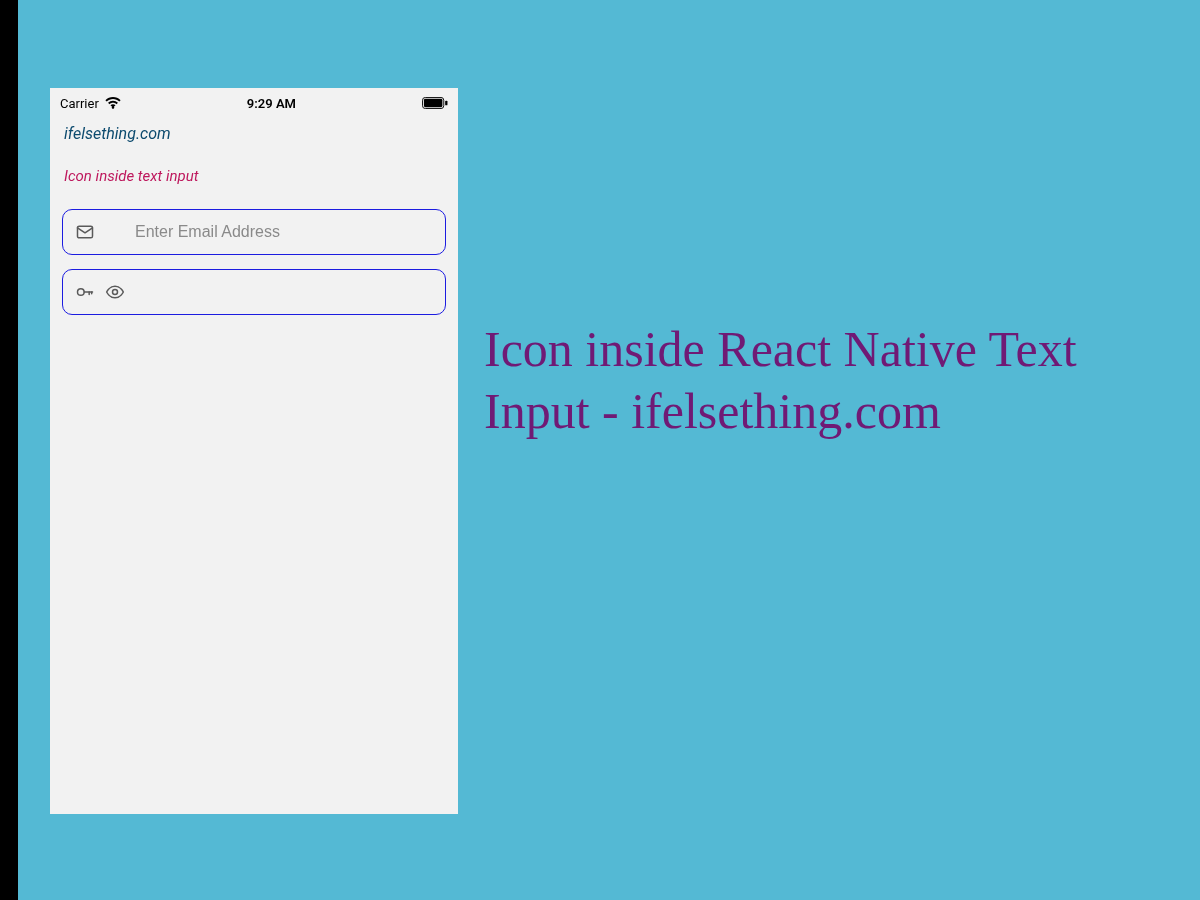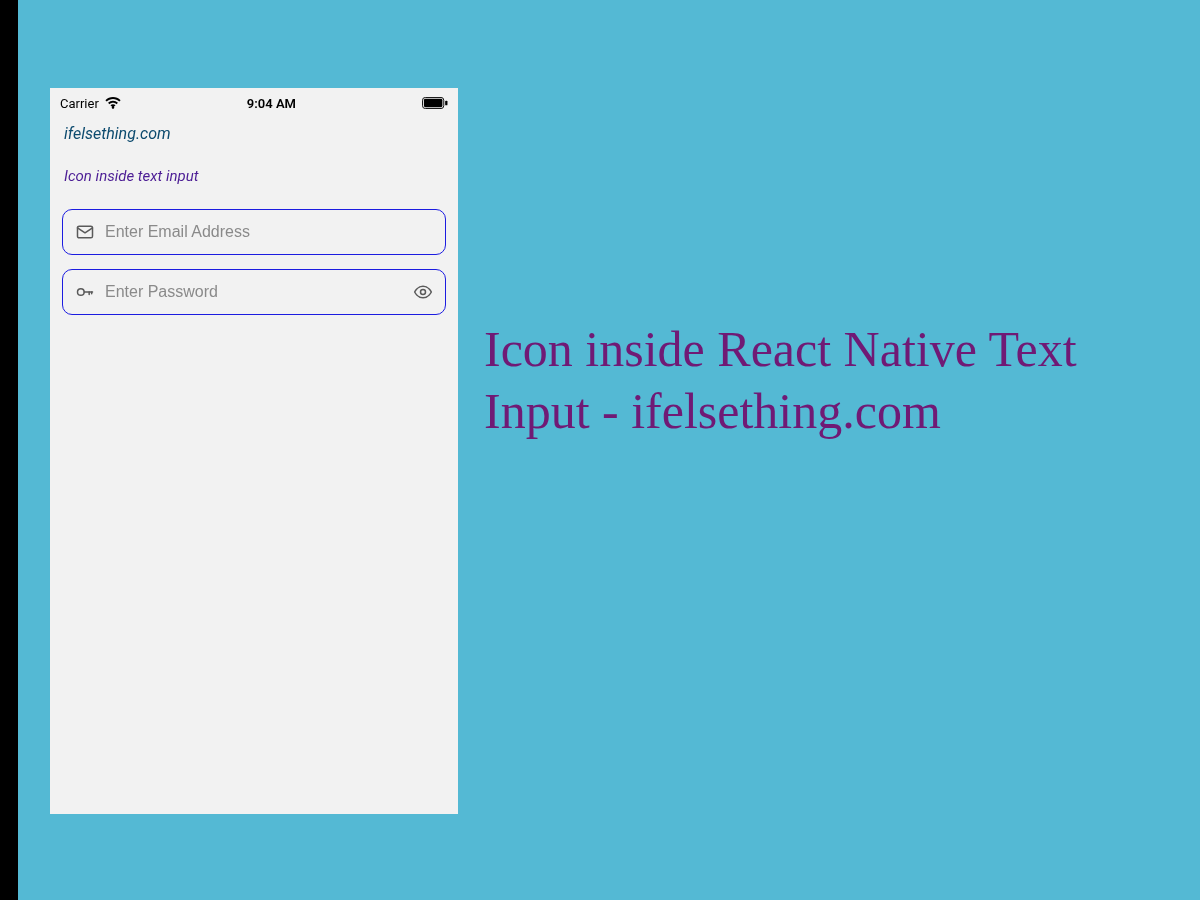--- a/index.html
+++ b/index.html
@@ -60,21 +60,21 @@
     padding: 10px 14px 0 14px;
     font-style: italic;
     font-size: 16px;
     color: #0c4a6e;
   }
 
   .app-subtitle {
     padding: 24px 24px 10px 14px;
     font-style: italic;
     font-size: 15px;
-    color: #4c1d95;
+    color: #be185d;
   }
 
   .field {
     margin: 14px 12px 0 12px;
     border: 1.5px solid #1c1ce0;
     border-radius: 10px;
     height: 46px;
     display: flex;
     align-items: center;
     padding: 0 12px;
@@ -87,20 +87,21 @@
     justify-content: center;
     color: #5a5a5a;
   }
   .field .input {
     flex: 1 1 auto;
     border: none;
     background: transparent;
     outline: none;
     font-size: 16px;
     color: #0f766e;
+    margin-left: 30px;
   }
   .field .input::placeholder { color: #8a8a8a; }
 
   
   .headline {
     position: absolute;
     left: 466px;
     top: 318px;
     width: 700px;
     font-family: Georgia, "Times New Roman", serif;
@@ -121,21 +122,21 @@
 
     <div class="status-bar">
       <div class="status-left">
         <span>Carrier</span>
         <span>
           <svg width="16" height="12" viewBox="0 0 24 18">
             <path d="M12 17.5c1 0 1.9-.8 1.9-1.9S13 13.7 12 13.7s-1.9.8-1.9 1.9.9 1.9 1.9 1.9zM4.6 8.8l2 2c1.5-1.5 3.4-2.3 5.4-2.3s3.9.8 5.4 2.3l2-2C17.3 6.7 14.7 5.6 12 5.6S6.7 6.7 4.6 8.8zM.6 4.8l2 2C5 4.4 8.4 3 12 3s7 1.4 9.4 3.8l2-2C20.3 1.7 16.3 0 12 0S3.7 1.7.6 4.8zM8.2 12.4l2 2c.5-.5 1.1-.7 1.8-.7s1.3.3 1.8.7l2-2c-1-1-2.4-1.6-3.8-1.6s-2.8.6-3.8 1.6z" fill="#000"></path>
           </svg>
         </span>
       </div>
-      <div class="status-center">9:04 AM</div>
+      <div class="status-center">9:29 AM</div>
       <div class="status-right">
         <svg width="26" height="12" viewBox="0 0 28 13">
           <rect x="0.5" y="0.5" width="23" height="12" rx="3" ry="3" fill="none" stroke="#000" stroke-width="1"></rect>
           <rect x="2" y="2" width="20" height="9" rx="1.5" ry="1.5" fill="#000"></rect>
           <rect x="25" y="4" width="2.5" height="5" rx="1" fill="#000"></rect>
         </svg>
       </div>
     </div>
 
     <div class="app-title">ifelsething.com</div>
@@ -153,21 +154,20 @@
 
     <div class="field">
       <span class="lead-icon">
         <svg width="20" height="20" viewBox="0 0 24 24" fill="none" stroke="#5a5a5a" stroke-width="1.8" stroke-linecap="round" stroke-linejoin="round">
           <circle cx="7" cy="12" r="4"></circle>
           <path d="M11 12h10"></path>
           <path d="M17 12v3"></path>
           <path d="M20 12v2"></path>
         </svg>
       </span>
-      <input class="input" type="password" placeholder="Enter Password" style="">
       <span class="trail-icon">
         <svg width="20" height="20" viewBox="0 0 24 24" fill="none" stroke="#5a5a5a" stroke-width="1.8" stroke-linecap="round" stroke-linejoin="round">
           <path d="M2 12s3.5-7 10-7 10 7 10 7-3.5 7-10 7S2 12 2 12z"></path>
           <circle cx="12" cy="12" r="3"></circle>
         </svg>
       </span>
     </div>
 
   </div>
 

